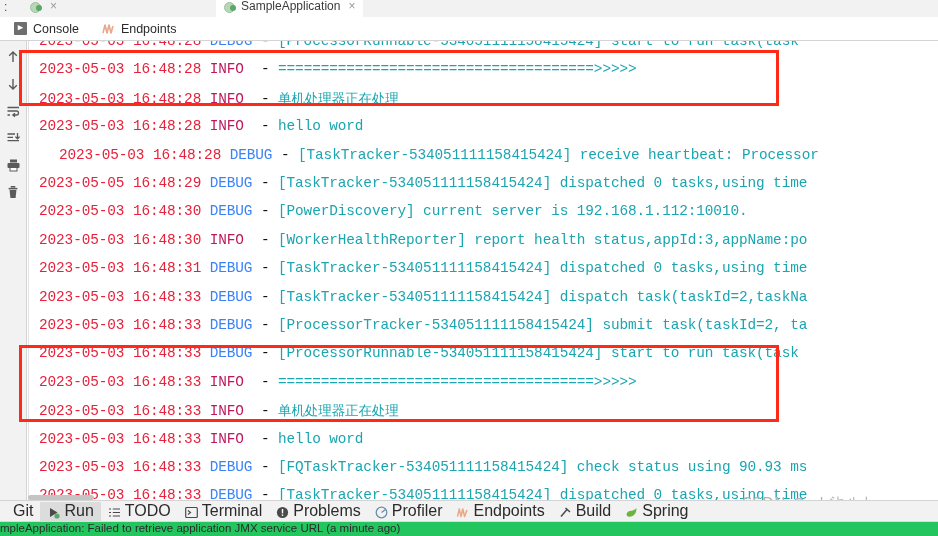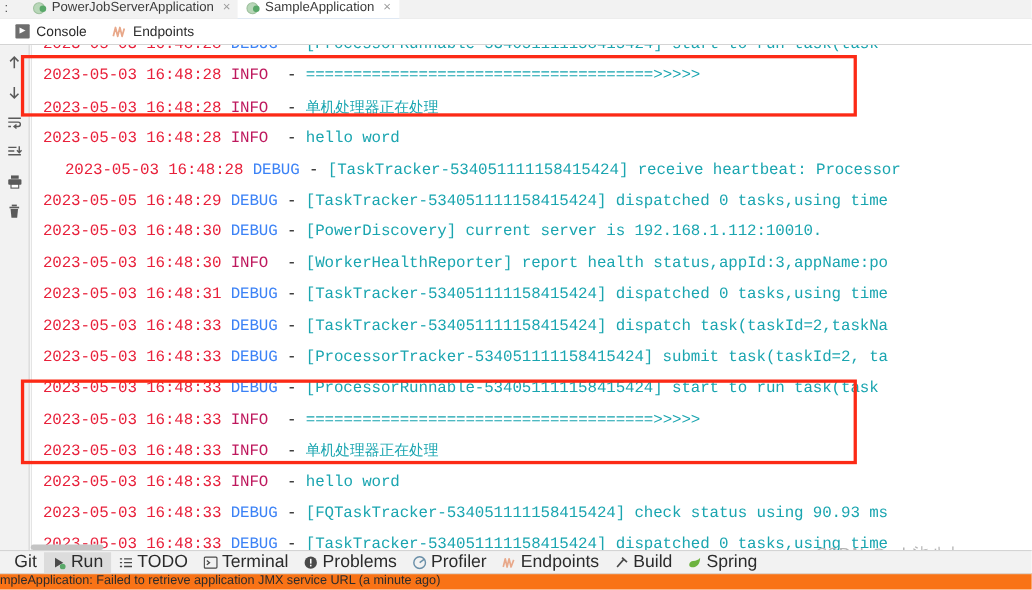--- a/index.html
+++ b/index.html
@@ -197,21 +197,21 @@
     white-space: nowrap;
   }
   .twbtn.selected { background: #dcdcdc; }
   .twi { width: 13px; height: 13px; flex: none; position: relative; }
 
   
   .statusbar {
     position: absolute;
     left: 0; top: 521px;
     width: 938px; height: 15px;
-    background: #f97316;
+    background: #22c55e;
     border-top: 1px solid #dcdcdc;
     font-size: 11.5px;
     color: #2b2b2b;
     overflow: hidden;
     white-space: nowrap;
   }
   .statustext { position: absolute; left: 0px; top: 0px; }
   .watermark {
     position: absolute;
     right: 62px; top: 495px;
@@ -230,21 +230,20 @@
   }
 </style>
 </head>
 <body>
 
 <div class="tabstrip">
   <span class="leadcolon">:</span>
 
   <div class="rtab inactive">
     <span class="runicon"></span>
-    <span>PowerJobServerApplication</span>
     <span class="tabclose">×</span>
   </div>
 
   <div class="rtab active">
     <span class="runicon"></span>
     <span>SampleApplication</span>
     <span class="tabclose">×</span>
   </div>
 </div>
 

